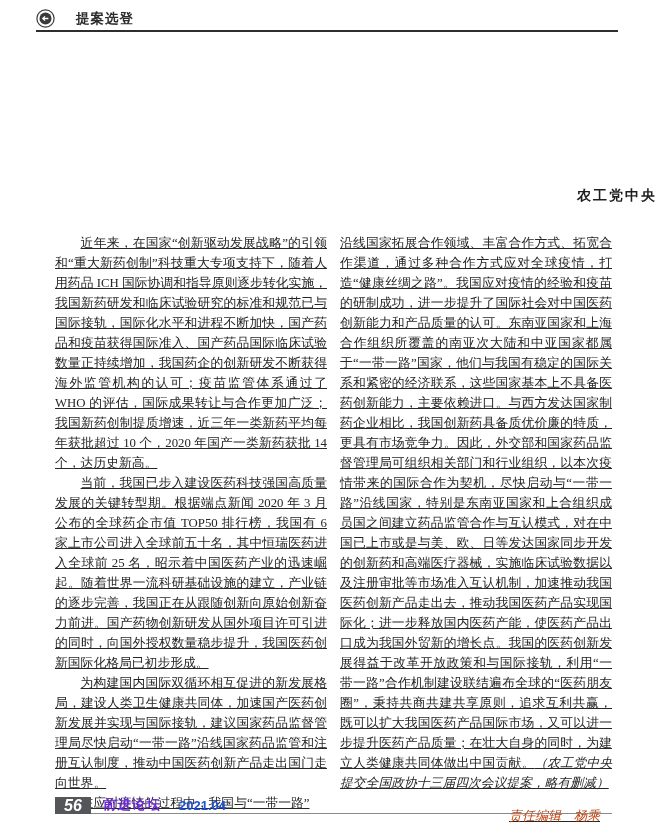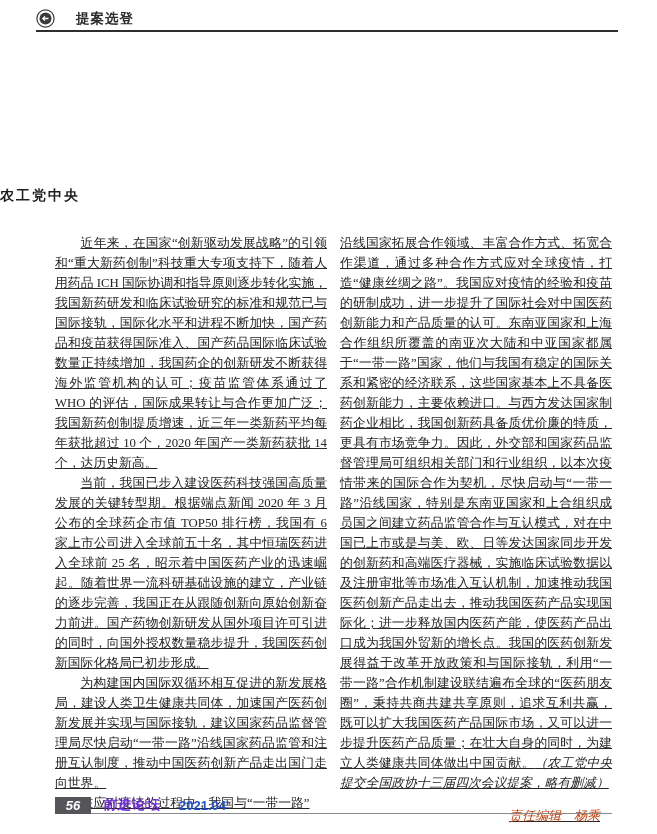--- a/index.html
+++ b/index.html
@@ -11,34 +11,34 @@
   }
   
   .header-row { position:absolute; top:9px; left:36px; display:flex; align-items:center; gap:21px; }
   .header-icon svg { display:block; }
   .header-label { font-family:"Liberation Sans","DejaVu Sans",sans-serif; font-size:13.5px; font-weight:bold; color:#2b2b2b; letter-spacing:1px; }
   .header-rule { position:absolute; top:30px; left:36px; width:582px; height:2px; background:#2e2e2e; }
   
   .title { position:absolute; top:94px; left:0; width:100%; text-align:center;
            font-family:"Liberation Sans","DejaVu Sans",sans-serif; font-weight:bold;
            font-size:31px; line-height:46px; color:#151515; letter-spacing:2px; }
-  .author { position:absolute; top:187px; left:0; width:100%; text-align:left;
+  .author { position:absolute; top:187px; left:0; width:100%; text-align:right;
             font-family:"Liberation Sans","DejaVu Sans",sans-serif; font-weight:bold;
             font-size:14px; color:#1d1d1d; letter-spacing:2px; }
   
   .columns { position:absolute; top:233px; left:55px; width:557px; display:flex; gap:13px; }
   .col { width:272px; font-size:12.8px; line-height:20px; text-align:justify;text-decoration:underline; }
   .col p { text-indent:2em; margin:0; }
   .col p.no-indent { text-indent:0; }
   .note { font-style:italic; }
   .editor-line { text-align:right; padding-right:12px; margin-top:13px; font-style:italic; font-size:13px; color:#c2410c; }
   
   .footer-row { position:absolute; top:796px; left:55px; width:557px; display:flex; align-items:center; }
   .page-badge { display:inline-block; width:36px; height:17px; background:#54565a; color:#ffffff;
-                font-family:"Liberation Sans","DejaVu Sans",sans-serif; font-weight:bold; font-size:13px;
+                font-family:"Liberation Sans","DejaVu Sans",sans-serif; font-weight:bold; font-size:16px;
                 text-align:center; line-height:17px; font-style:italic; }
   .journal-name { margin-left:12px; font-family:"Liberation Sans","DejaVu Sans",sans-serif;
                   font-weight:bold; font-size:13.5px; color:#6d28d9; letter-spacing:1px; }
   .issue { margin-left:18px; font-family:"Liberation Sans","DejaVu Sans",sans-serif;
            font-weight:bold; font-size:13px; color:#1d4ed8; }
   .footer-rule { position:absolute; top:813px; left:91px; width:521px; height:1px; background:#8a8a8a; }
 </style>
 </head>
 <body>
 

